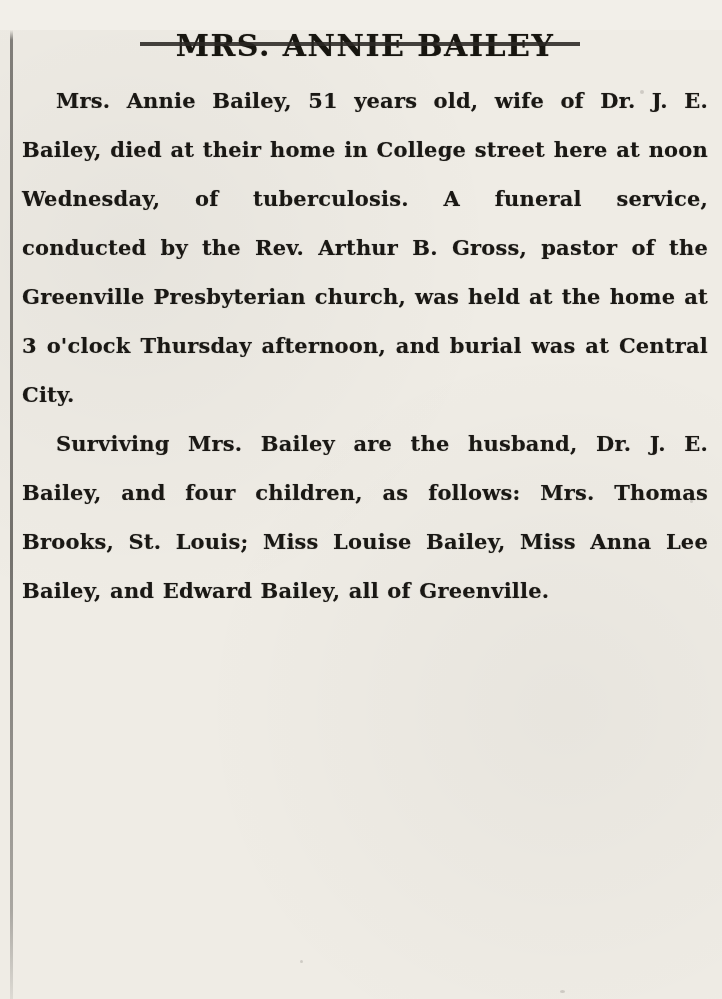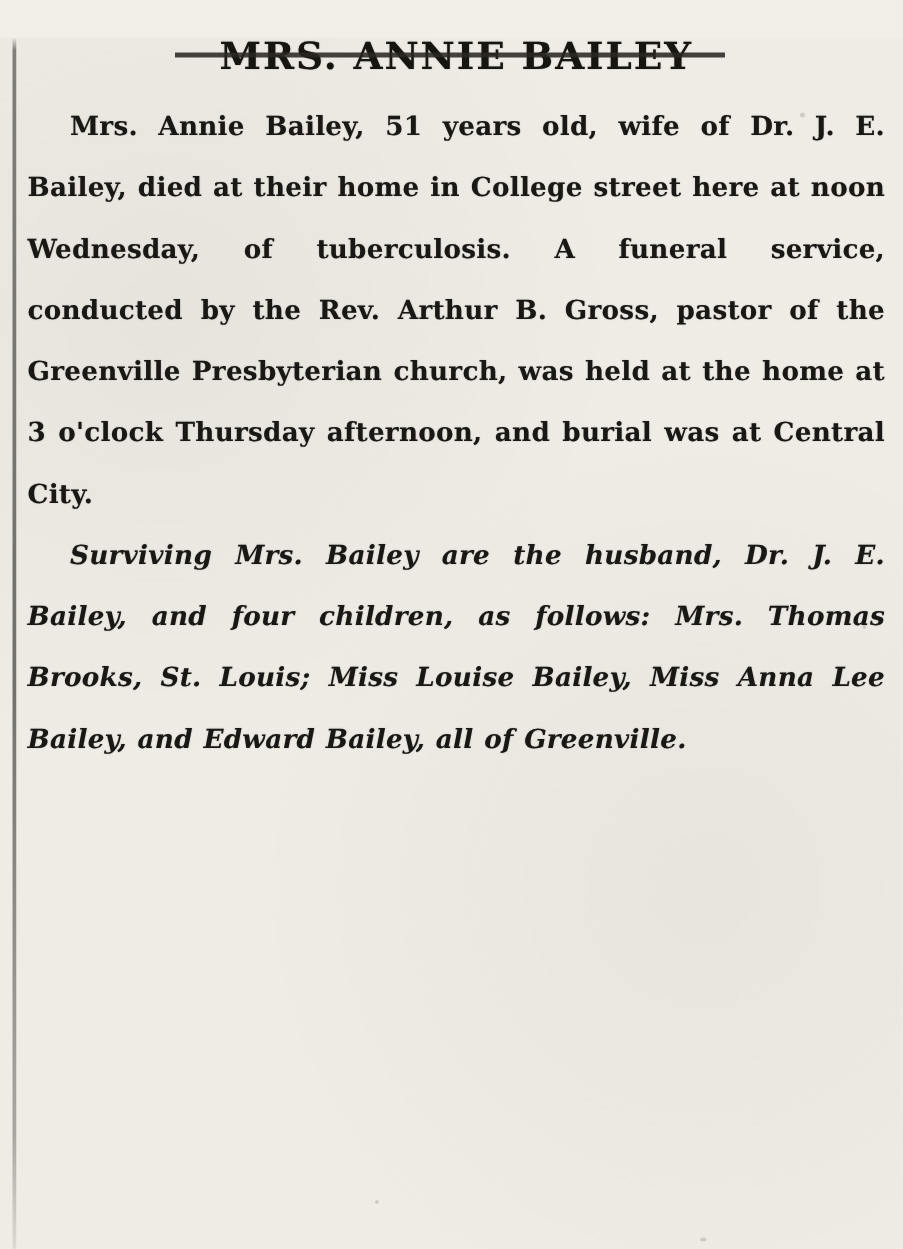--- a/index.html
+++ b/index.html
@@ -69,21 +69,20 @@
     line-height: 49px;
     text-align: justify;
     text-align-last: left;
     word-spacing: 1px;
     letter-spacing: 0.2px;
     text-shadow: 0 0 1px rgba(0,0,0,0.35);
     margin: 0;
   }
   .para + .para {
     margin-top: 0;
-    font-style: italic;
   }
   .para.indent {
     text-indent: 34px;
   }
   
   .speckle {
     position: absolute;
     border-radius: 50%;
     background: rgba(60,55,48,0.18);
     pointer-events: none;

